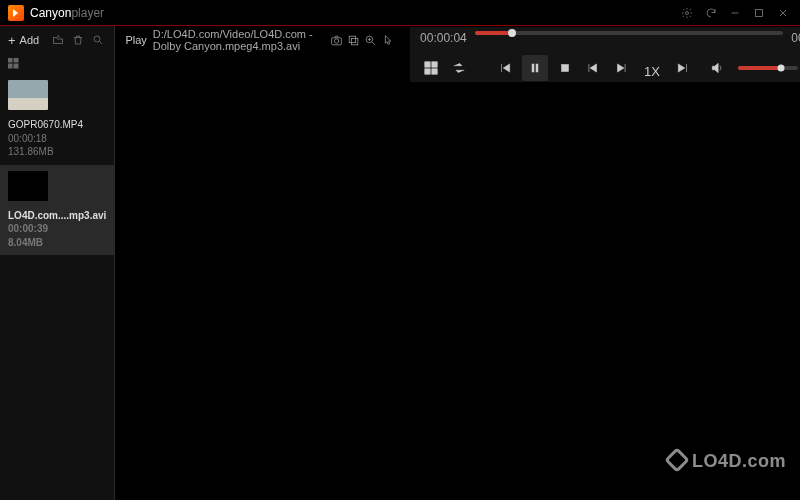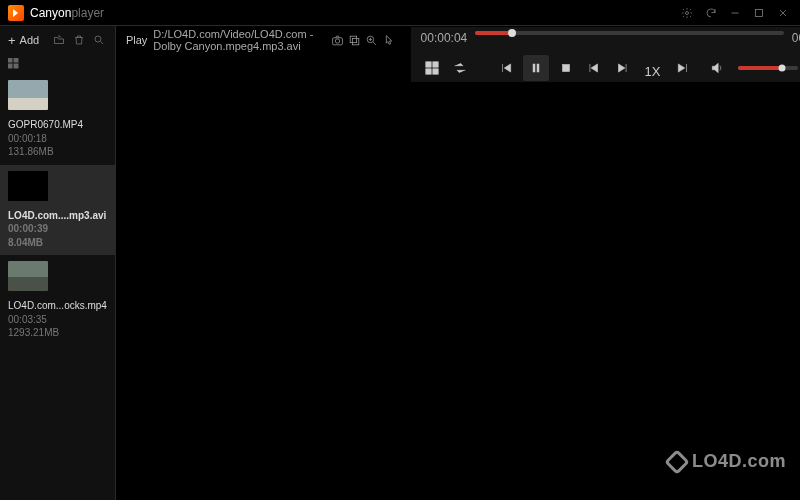--- a/index.html
+++ b/index.html
@@ -68,21 +68,21 @@
   .cbtn { width:22px; height:22px; display:flex; align-items:center; justify-content:center; cursor:pointer; }
   .cbtn svg { width:14px; height:14px; fill:#ccc; stroke:#ccc; }
   .cbtn.big { width:26px; height:26px; background:#2a2a2a; border-radius:2px; }
   .cbtn.big svg { width:12px; height:12px; }
   .speed { font-size:13px; color:#ccc; padding:0 6px; cursor:pointer;margin-top:7px; }
   .ctrl-sp { flex:1; }
   .vol { width:60px; height:4px; background:#3a3a3a; position:relative; border-radius:2px; margin-left:4px; }
   .vol-fill { position:absolute; left:0; top:0; bottom:0; background:#cc3a2f; border-radius:2px; }
   .vol-thumb { position:absolute; top:50%; width:7px; height:7px; background:#ddd; border-radius:50%; transform:translate(-50%,-50%); }
 
-  .watermark { position:absolute; right:14px; bottom:28px; font-size:18px; color:rgba(255,255,255,.55); font-weight:600; letter-spacing:.5px; display:flex; align-items:center; pointer-events:none; }
+  .watermark { position:absolute; right:14px; bottom:28px; font-size:18px; color:rgba(255,255,255,.55); font-weight:600; letter-spacing:.5px; display:flex; pointer-events:none; }
   .watermark .d { width:18px; height:18px; border:3px solid rgba(255,255,255,.55); border-radius:4px; transform:rotate(45deg); margin-right:6px; }
 </style>
 </head>
 <body>
 
 <div class="titlebar">
   <div class="logo-icon"></div>
   <div class="app-title">
     <span>Canyon</span><span class="thin">player</span>
   </div>
@@ -159,28 +159,20 @@
         <div class="pl-sub">00:00:18</div>
         <div class="pl-sub">131.86MB</div>
       </div>
     </div>
     <div class="pl-item sel">
       <div class="thumb"></div>
       <div class="pl-meta">
         <div class="pl-name">LO4D.com....mp3.avi</div>
         <div class="pl-sub">00:00:39</div>
         <div class="pl-sub">8.04MB</div>
-      </div>
-    </div>
-    <div class="pl-item">
-      <div class="thumb th3"></div>
-      <div class="pl-meta">
-        <div class="pl-name">LO4D.com...ocks.mp4</div>
-        <div class="pl-sub">00:03:35</div>
-        <div class="pl-sub">1293.21MB</div>
       </div>
     </div>
   </div>
 
   <div class="content">
     <div class="info-bar">
       <span class="lbl">Play</span>
       <span class="path">D:/LO4D.com/Video/LO4D.com - Dolby Canyon.mpeg4.mp3.avi</span>
       <div class="info-bar-sp"></div>
       <div class="ic">

